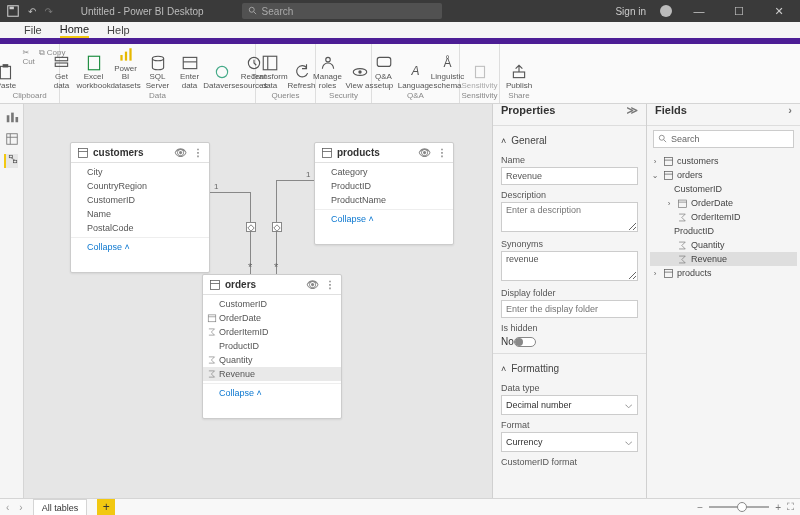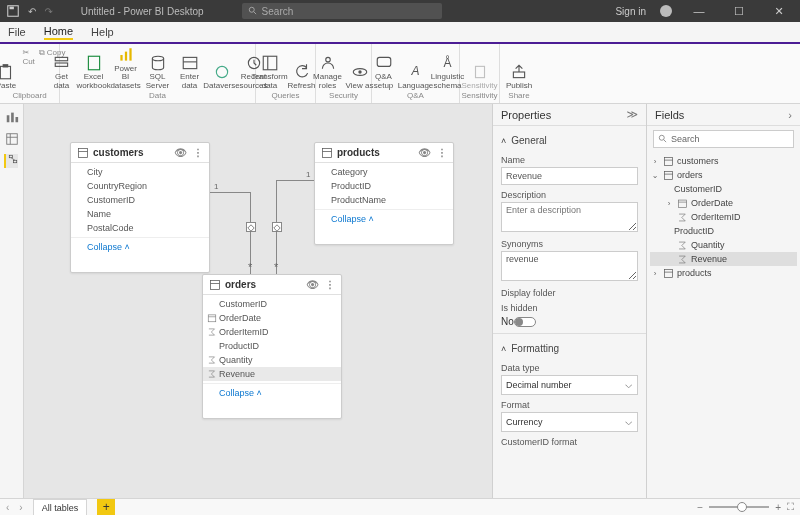--- a/index.html
+++ b/index.html
@@ -5,21 +5,21 @@
   * { box-sizing: border-box; margin: 0; padding: 0; font-family: "Segoe UI", Tahoma, sans-serif; }
   body { width: 800px; height: 515px; overflow: hidden; background: #e6e6e6; font-size: 10px; color: #333; }
   .titlebar { height: 22px; background: #3a3a3a; color: #ccc; display: flex; align-items: center; padding-left: 6px; font-size: 10px; }
   .tb-left { display: flex; align-items: center; gap: 8px; }
   .tb-title { margin-left: 20px; color: #bbb; }
   .tb-search { margin-left: 38px; display: flex; align-items: center; background: #515151; height: 16px; width: 200px; border-radius: 2px; padding: 0 6px; color: #aaa; }
   .tb-search svg { fill:#aaa;}
   .tb-right { margin-left: auto; display: flex; align-items: center; gap: 14px; padding-right: 8px; }
   .tb-avatar { width: 12px; height: 12px; border-radius: 50%; background: #bbb; }
   .win-btn { width:26px; text-align:center; color:#ccc; font-size:11px;}
-  .menubar { height: 22px; background: #f5f5f5; border-bottom:2px solid #4c1d95; display: flex; align-items: center; padding-left: 8px; gap: 18px; font-size: 11px; color: #444; }
+  .menubar { height: 22px; background: #f5f5f5; border-bottom:6px solid #4c1d95; display: flex; align-items: center; padding-left: 24px; gap: 18px; font-size: 11px; color: #444; }
   .menubar .active { color:#222; border-bottom: 2px solid #f2c811; padding-bottom:1px;}
   .ribbon { height: 60px; background: #fafafa; border-bottom:1px solid #d5d5d5; display:flex; }
   .rgroup { border-right:1px solid #dedede; padding:2px 6px; display:flex; flex-direction:column; align-items:center; justify-content:flex-end; position:relative;}
   .rgrid { display:flex; align-items:flex-start; gap:4px; flex:1;}
   .rbtn { display:flex; flex-direction:column; align-items:center; justify-content:flex-end; width:32px; height:44px; font-size:8px; color:#555; cursor:default; text-align:center;}
   .rbtn-sm { width:28px;}
   .rbtn-w { width:40px;}
   .rbtn .ric { width:18px;height:18px; margin-bottom:1px; display:flex; align-items:center; justify-content:center;}
   .rbtn .ric svg{fill:#606060;}
   .rbtn span{line-height:1.05;}
@@ -38,21 +38,21 @@
   .fld { display:flex; align-items:center; height:14px; padding:0 6px 0 16px; font-size:9px; color:#555;}
   .fld.sel{background:#e9e9e9;}
   .fld .fic{width:10px;height:10px;margin-right:4px;position:absolute;left:4px;}
   .fldrow{position:relative;}
   .collapse{font-size:9px;color:#0d78d0;padding:4px 0 20px 16px; border-top:1px solid #eee;cursor:default;}
   .rel-line{position:absolute;background:#888;}
   .rel-lbl{position:absolute;font-size:8px;color:#666;background:none;}
   .panes { display:flex; height:100%; }
   .proppane { width:154px; background:#f5f5f5; border-left:1px solid #d0d0d0; display:flex; flex-direction:column; overflow-y:auto; font-size:10px;}
   .fieldspane { width:154px; background:#f5f5f5; border-left:1px solid #d0d0d0; display:flex; flex-direction:column; font-size:10px;}
-  .pane-head { height:22px; display:flex; align-items:center; padding:0 8px; font-weight:400; font-size:11px; border-bottom:1px solid #ddd;}
+  .pane-head { height:22px; display:flex; padding:0 8px; font-weight:700; font-size:11px; border-bottom:1px solid #ddd;}
   .pane-head .chev{margin-left:auto;color:#777;}
   .section { padding:5px 8px 0 8px;}
   .sec-head{display:flex;align-items:center;gap:5px;font-size:10px;color:#444;padding:4px 0;font-weight:400;}
   .sec-head .caret{font-size:9px;}
   .plabel{font-size:9px;color:#555;margin-top:5px;}
   .pinput{width:100%;height:18px;border:1px solid #ccc;background:#fff;font-size:9px;padding:2px 4px;margin-top:2px;color:#555;}
   .ptext{height:30px;}
   .pselect{width:100%;height:20px;border:1px solid #ccc;background:#fff;font-size:9px;padding:1px 14px 1px 4px;margin-top:2px;position:relative;display:flex;align-items:center;}
   .pselect::after{content:"⌵";position:absolute;right:5px;color:#666;}
   .toggle{display:flex;align-items:center;margin-top:3px;}
@@ -445,20 +445,21 @@
             <span class="caret">˄</span>
             <span>General</span>
           </div>
         <div class="plabel">Name</div>
         <input class="pinput" value="Revenue" style="">
         <div class="plabel">Description</div>
         <textarea class="pinput ptext" placeholder="Enter a description" style=""></textarea>
         <div class="plabel">Synonyms</div>
         <textarea class="pinput ptext" style="">revenue</textarea>
         <div class="plabel">Display folder</div>
+        <input class="pinput" placeholder="Enter the display folder" style="">
         <div class="plabel">Is hidden</div>
         <div class="toggle">
             <span>No</span>
             <div class="tog-sw"></div>
           </div>
       </div>
       <div class="section" style="border-top:1px solid #ddd;margin-top:6px;">
         <div class="sec-head">
             <span class="caret">˄</span>
             <span>Formatting</span>

